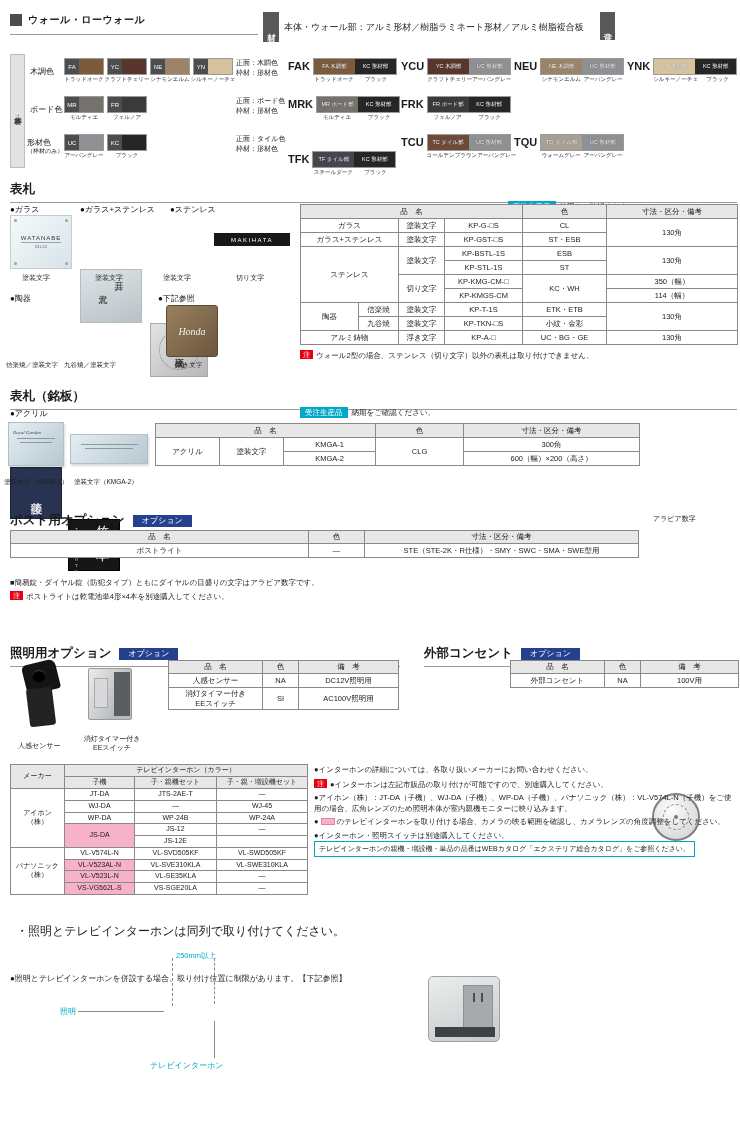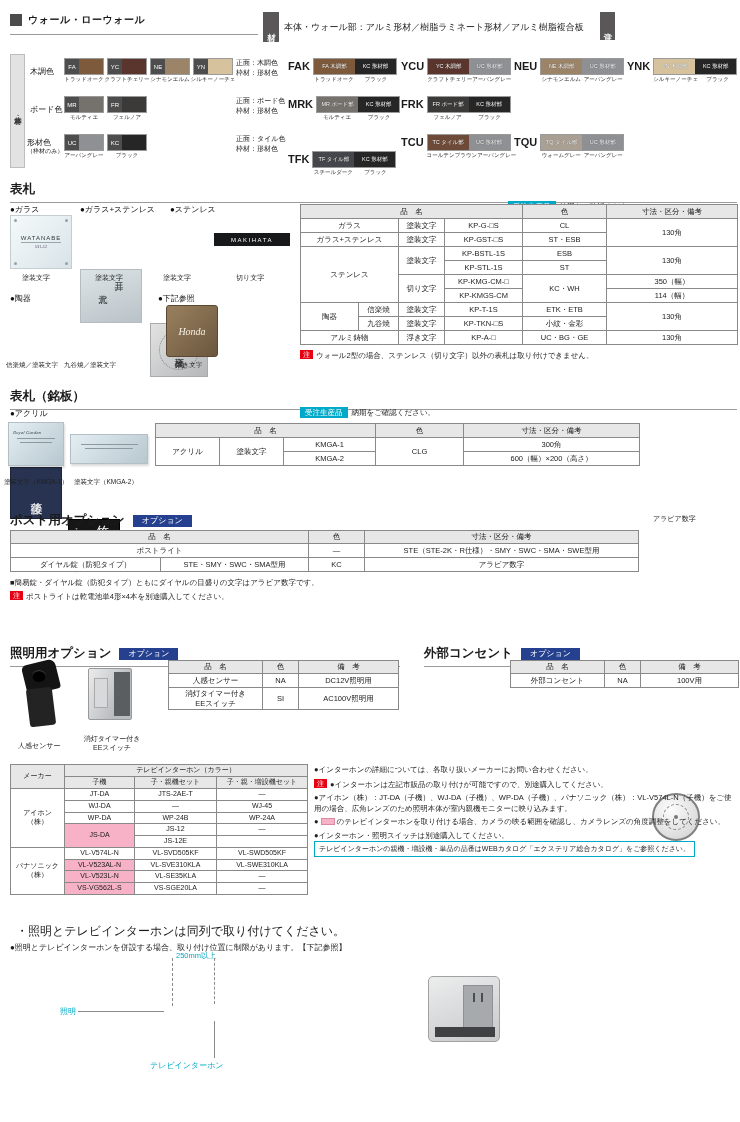--- a/index.html
+++ b/index.html
@@ -469,26 +469,20 @@
         <tr style="height:13px">
       <th colspan="2">品　名</th>
       <th>色</th>
       <th>寸法・区分・備考</th>
     </tr>
     <tr style="height:14px">
       <td colspan="2">ポストライト</td>
       <td>—</td>
       <td>STE（STE-2K・R仕様）・SMY・SWC・SMA・SWE型用</td>
     </tr>
-    <tr style="height:14px">
-      <td>ダイヤル錠（防犯タイプ）</td>
-      <td>STE・SMY・SWC・SMA型用</td>
-      <td>KC</td>
-      <td>アラビア数字</td>
-    </tr>
   </tbody>
     </table>
   <div class="abs note" style="left:10px;top:578px">■簡易錠・ダイヤル錠（防犯タイプ）ともにダイヤルの目盛りの文字はアラビア数字です。</div>
   <div class="abs note" style="left:10px;top:591px">
     <span class="chu">注</span><span>ポストライトは乾電池単4形×4本を別途購入してください。</span>
   </div>
   <div class="abs cap" style="left:653px;top:514px">アラビア数字</div>
   <div class="abs dial" style="left:652px;top:527px;width:48px;height:48px">
     <div class="dialin"></div>
     <div class="dialdot"></div>
@@ -636,21 +630,21 @@
 
   <div class="abs note" style="left:314px;top:765px;width:424px">
     <div style="margin-bottom:3px">●インターホンの詳細については、各取り扱いメーカーにお問い合わせください。</div>
     <div style="margin-bottom:3px"><span class="chu">注</span><span>●インターホンは左記市販品の取り付けが可能ですので、別途購入してください。</span></div>
     <div style="margin-bottom:3px">●アイホン（株）：JT-DA（子機）、WJ-DA（子機）、WP-DA（子機）、パナソニック（株）：VL-V574L-N（子機）をご使用の場合、広角レンズのため照明本体が室内親機モニターに映り込みます。</div>
     <div style="margin-bottom:3px"><span>●</span><span class="pinkchip" style="background-color: rgb(247, 178, 199);"></span><span>のテレビインターホンを取り付ける場合、カメラの映る範囲を確認し、カメラレンズの角度調整をしてください。</span></div>
     <div style="margin-bottom:0">●インターホン・照明スイッチは別途購入してください。</div>
     <div class="webbox">テレビインターホンの親機・増設機・単品の品番はWEBカタログ「エクステリア総合カタログ」をご参照ください。</div>
   </div>
 
-  <div class="abs" style="left:10px;top:942px;font-size:8px">●照明とテレビインターホンを併設する場合、取り付け位置に制限があります。【下記参照】</div>
+  <div class="abs" style="left:10px;top:973px;font-size:8px">●照明とテレビインターホンを併設する場合、取り付け位置に制限があります。【下記参照】</div>
   <div class="abs" style="left:16px;top:923px;font-size:12px">・照明とテレビインターホンは同列で取り付けてください。</div>
 
   <div class="abs cyan" style="left:176px;top:951px;font-size:7.5px">250mm以上</div>
   <div class="abs dashv" style="left:172px;top:958px;height:48px"></div>
   <div class="abs dashv" style="left:214px;top:958px;height:46px"></div>
 
   <div class="abs cyan" style="left:60px;top:1006px;font-size:8px">照明</div>
   <div class="abs hline" style="left:78px;top:1011px;width:86px"></div>
   <div class="abs" style="left:214px;top:1021px;width:1px;height:37px;background:#8a8a8a"></div>
   <div class="abs cyan" style="left:150px;top:1060px;font-size:8px">テレビインターホン</div>

